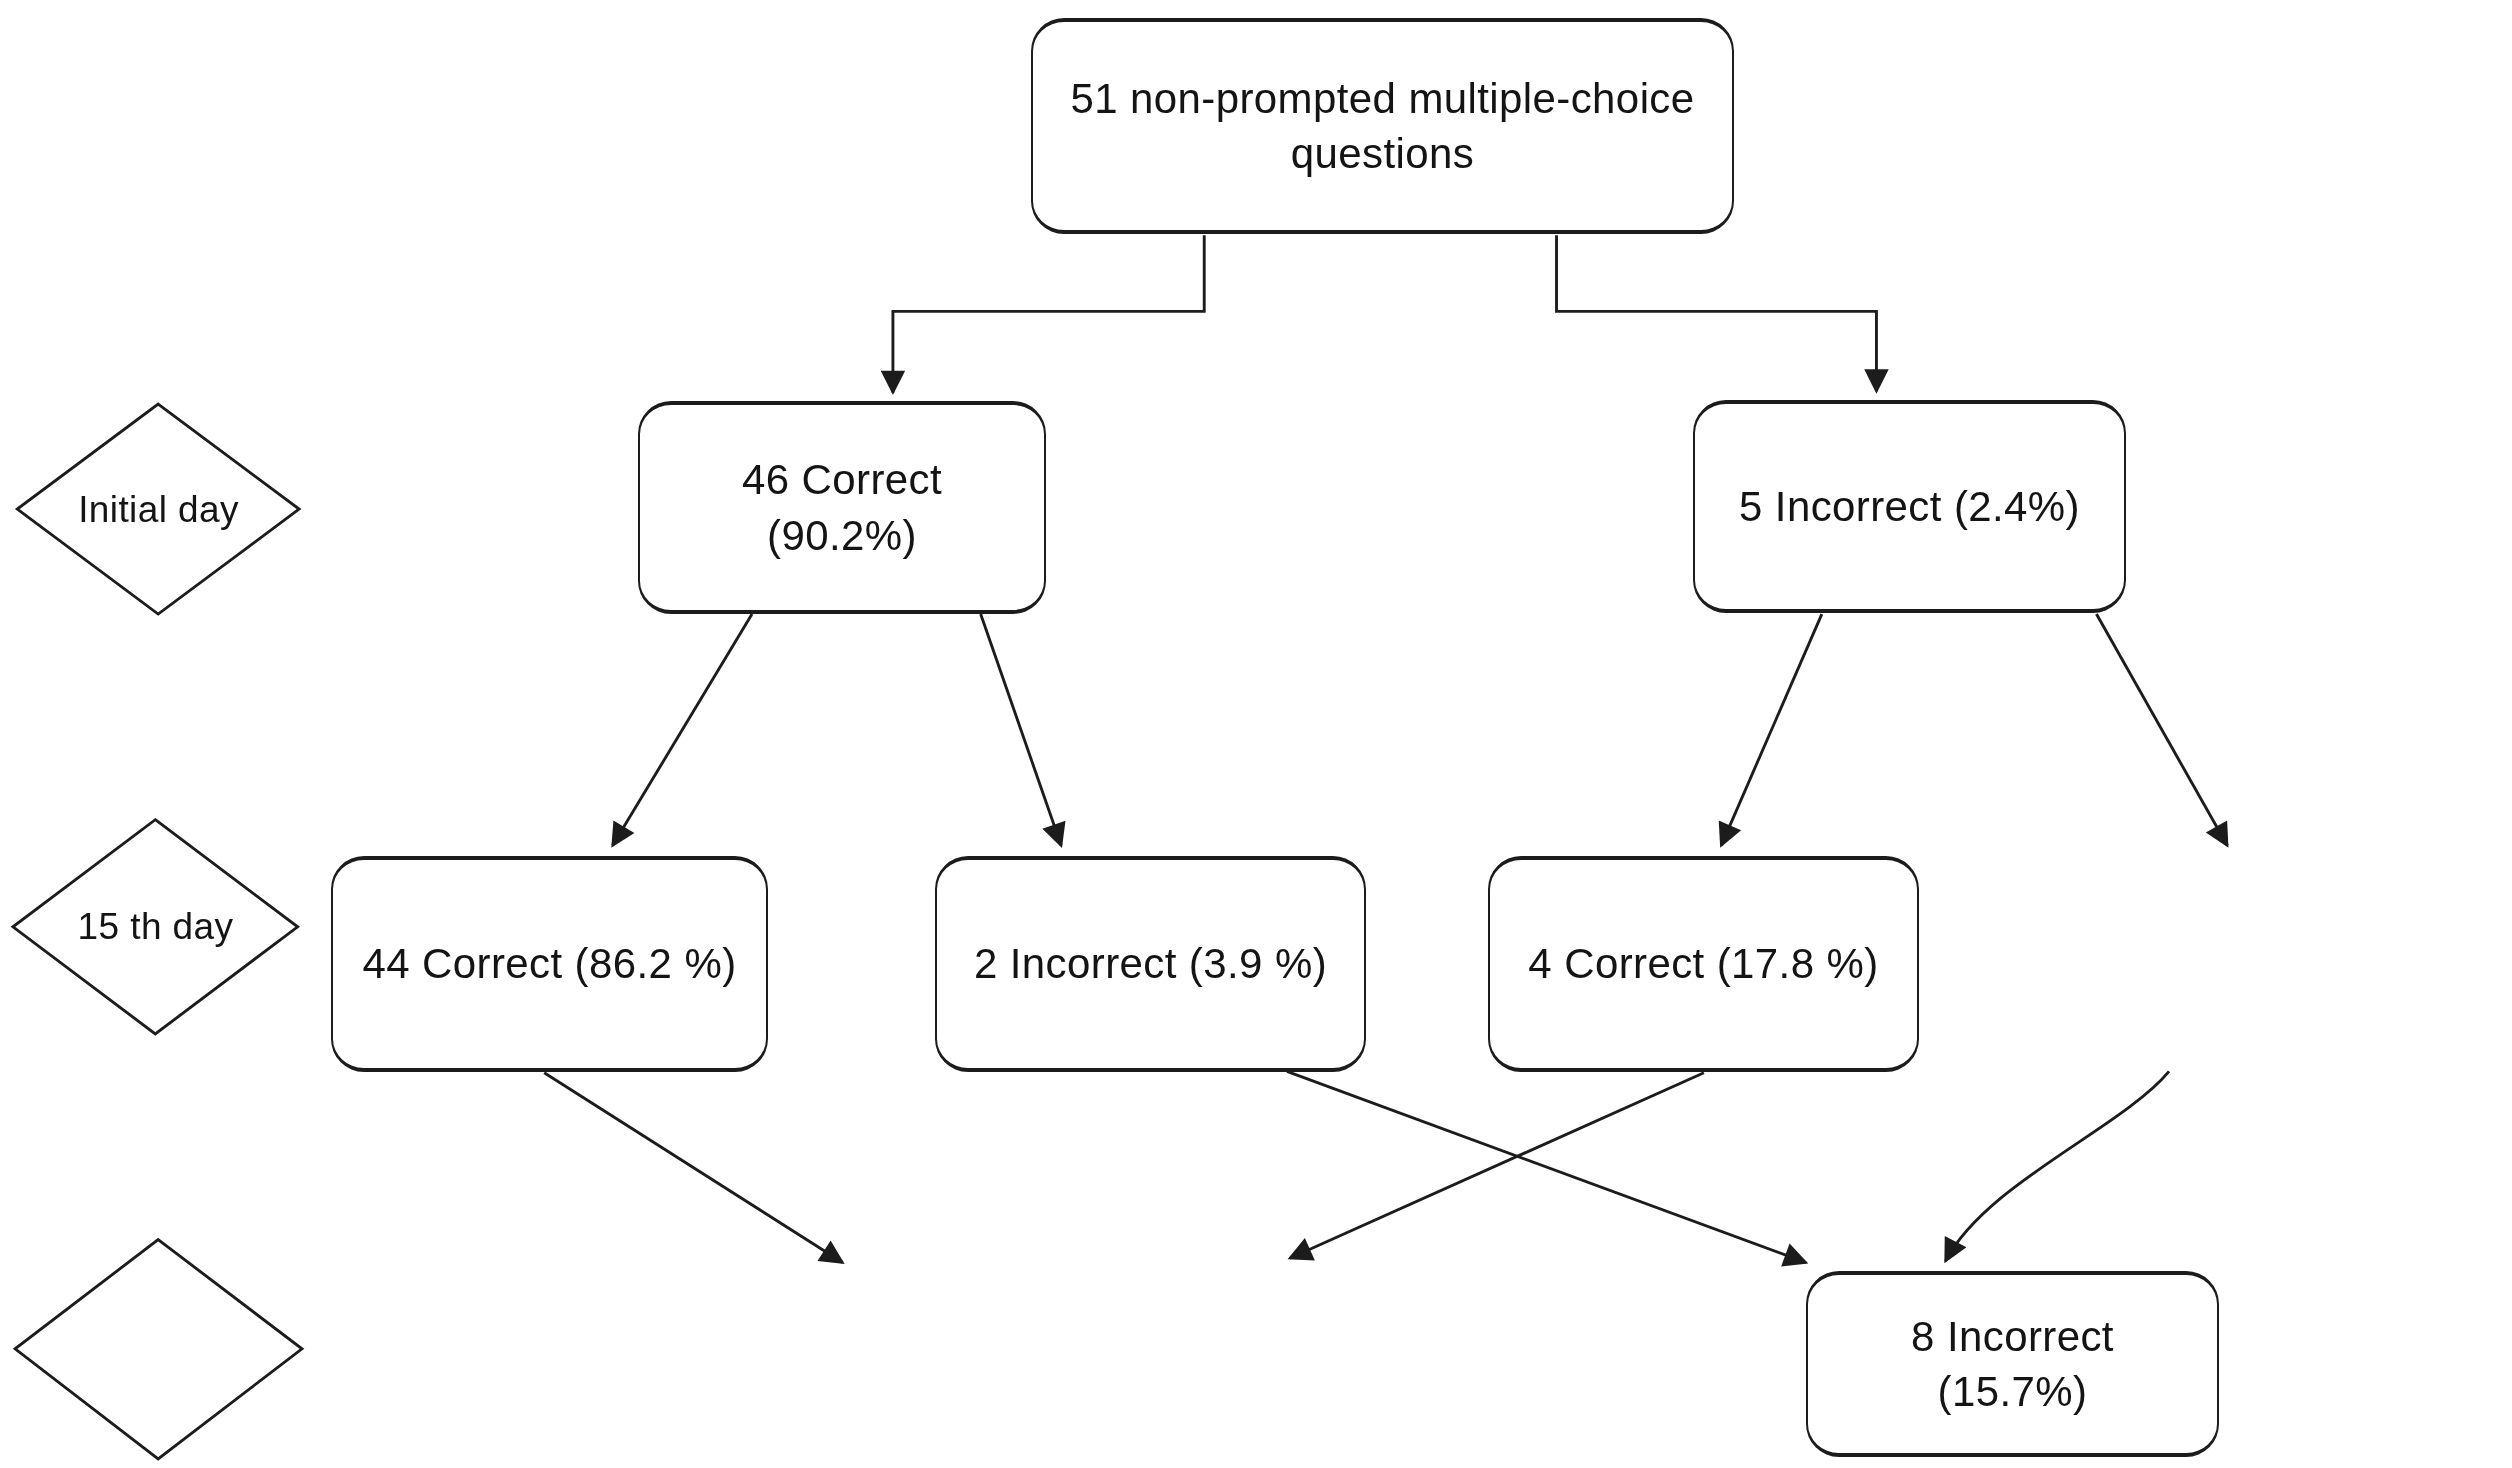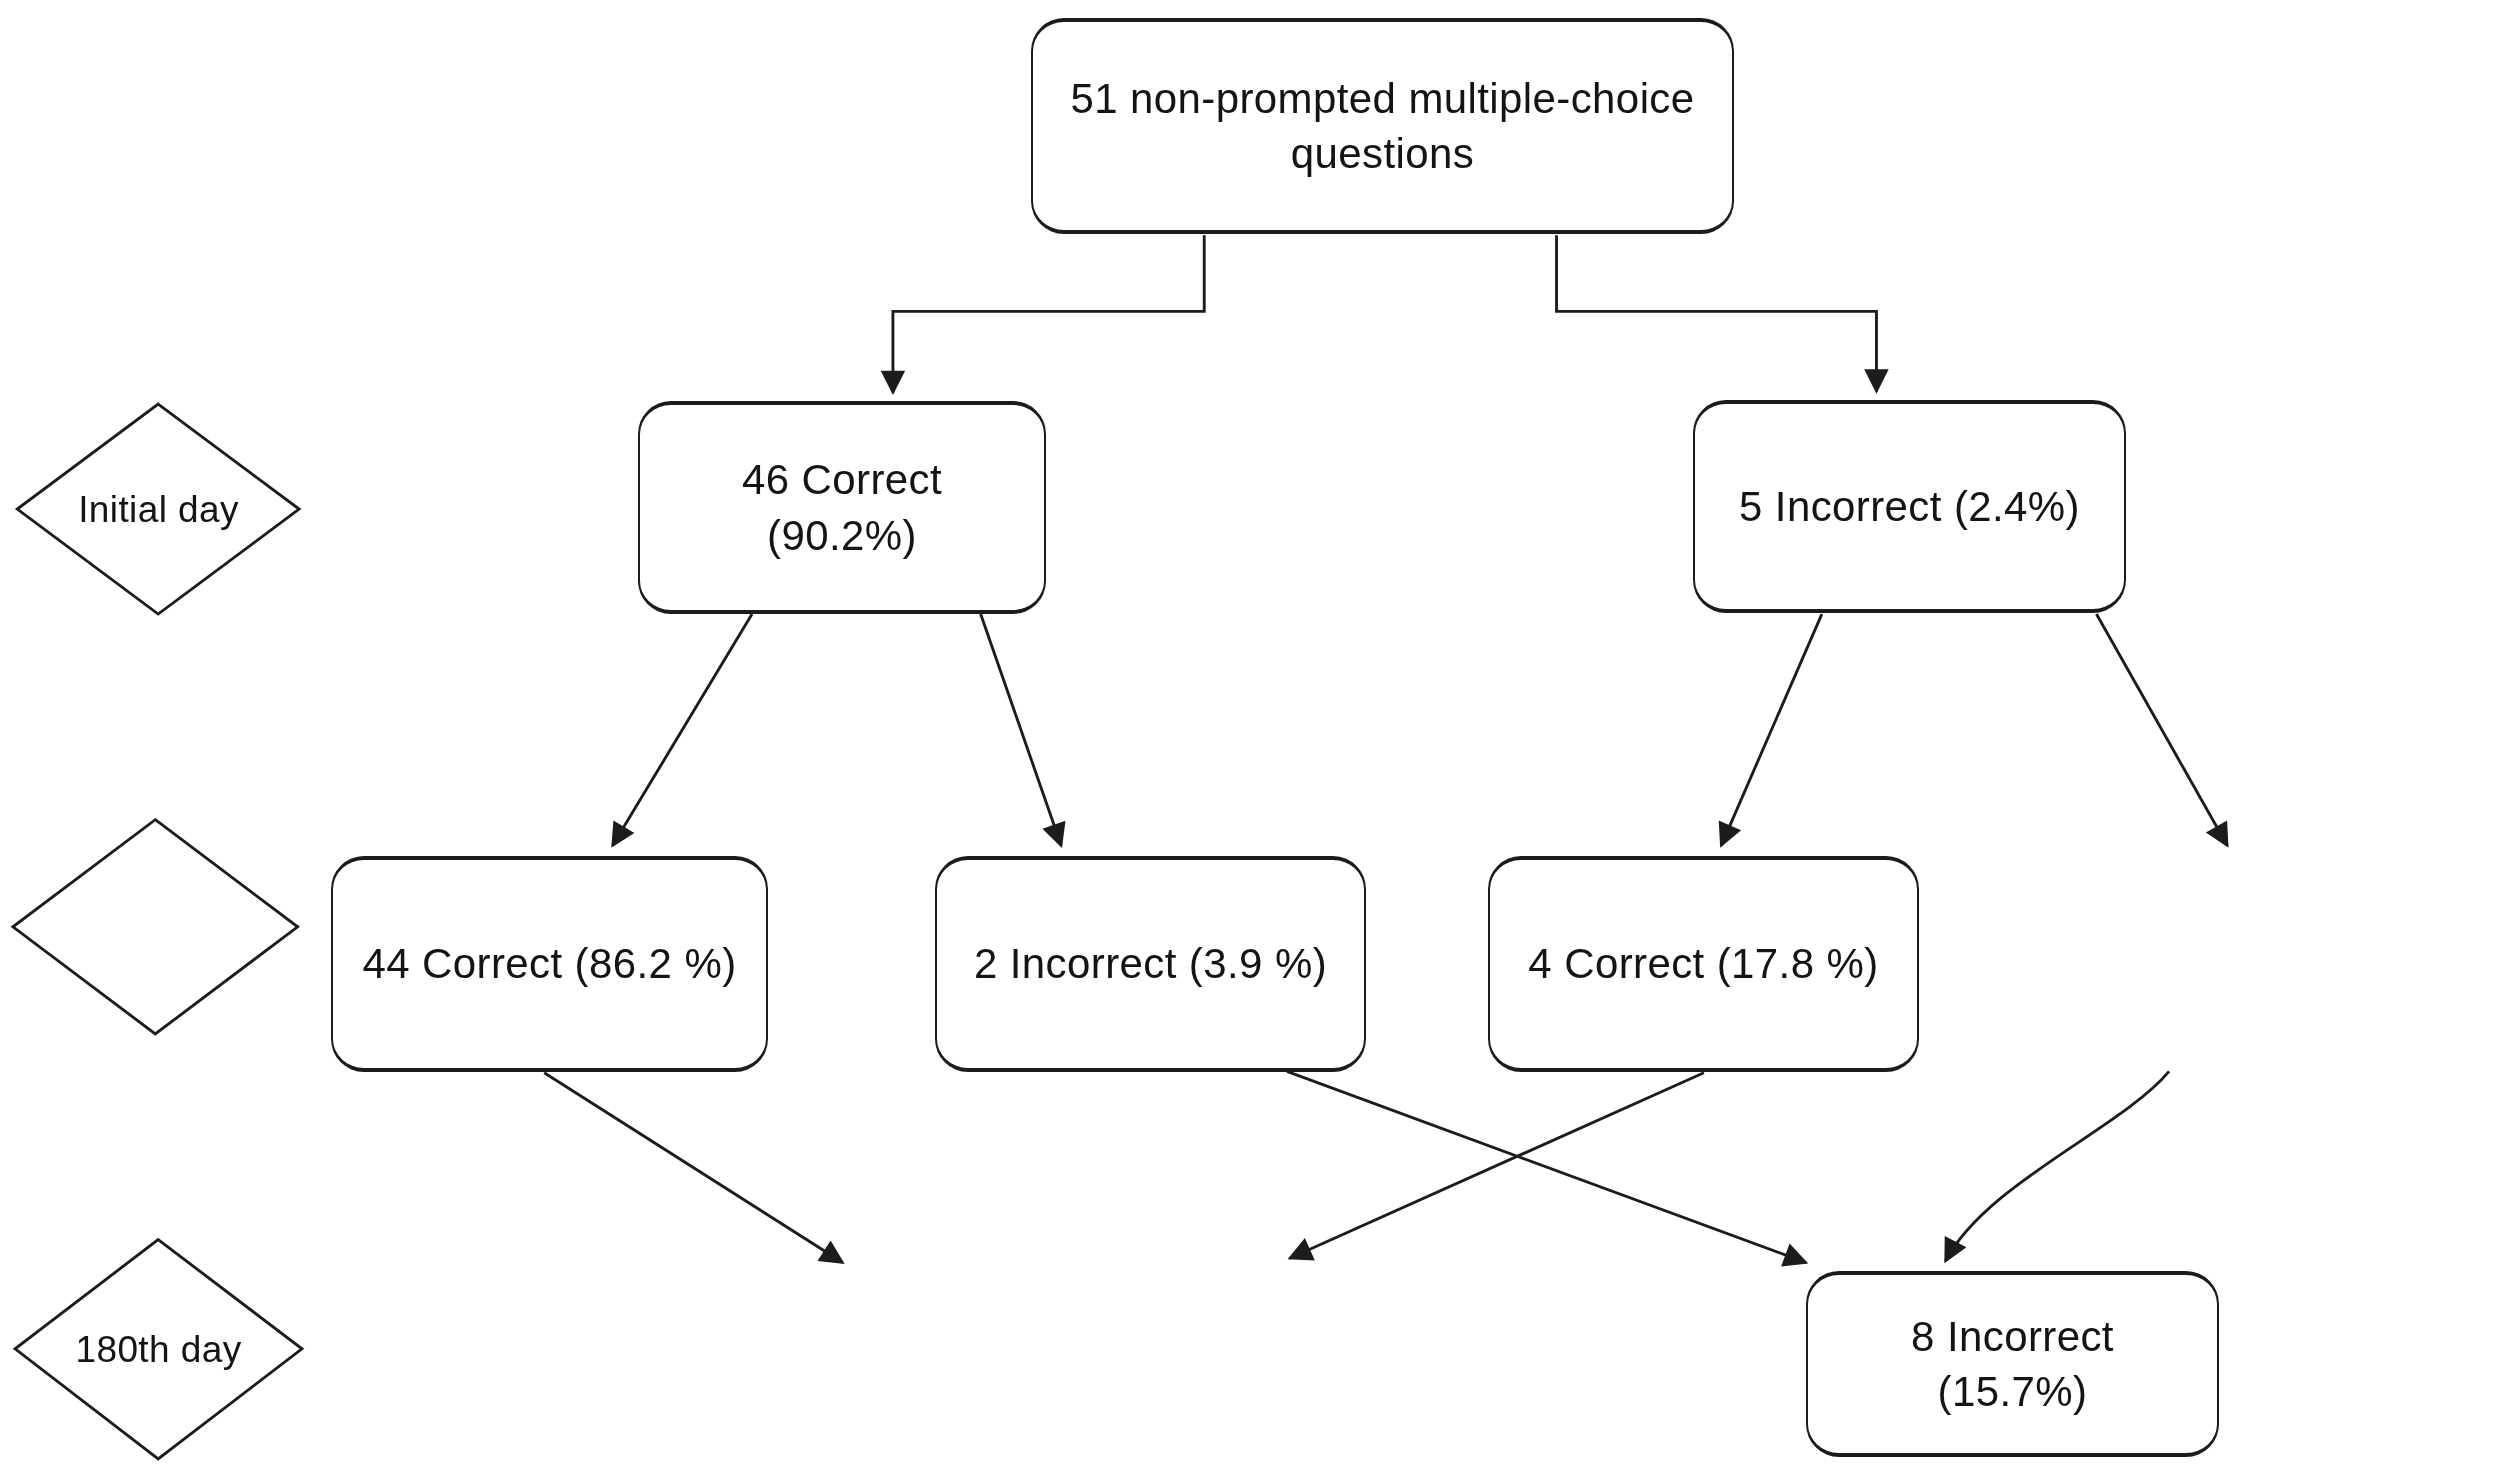--- a/index.html
+++ b/index.html
@@ -84,22 +84,22 @@
     <path d="M 3017 1490 C 2950 1570 2762 1646 2706 1754" fill="none" stroke="#1c1c1c" stroke-width="4" marker-end="url(#arrow)"></path>
   </svg>
 
   <div class="node root" style="left:1031px; top:18px; width:703px; height:216px;">
     <span>51 non-prompted multiple-choice questions</span>
   </div>
 
   <div class="stage-label" style="left:29px; top:459px; width:259px; height:101px;">
     <span>Initial day</span>
   </div>
-  <div class="stage-label" style="left:29px; top:1299px; width:259px; height:101px;">
-    <span>180th day</span>
+  <div class="stage-label" style="left:26px; top:876px; width:259px; height:101px;">
+    <span>15 th day</span>
   </div>
 
   <div class="node" style="left:638px; top:401px; width:408px; height:213px;">
     <span>46 Correct (90.2%)</span>
   </div>
   <div class="node" style="left:1693px; top:400px; width:433px; height:213px;">
     <span>5 Incorrect (2.4%)</span>
   </div>
 
   <div class="node" style="left:331px; top:856px; width:437px; height:216px;">

